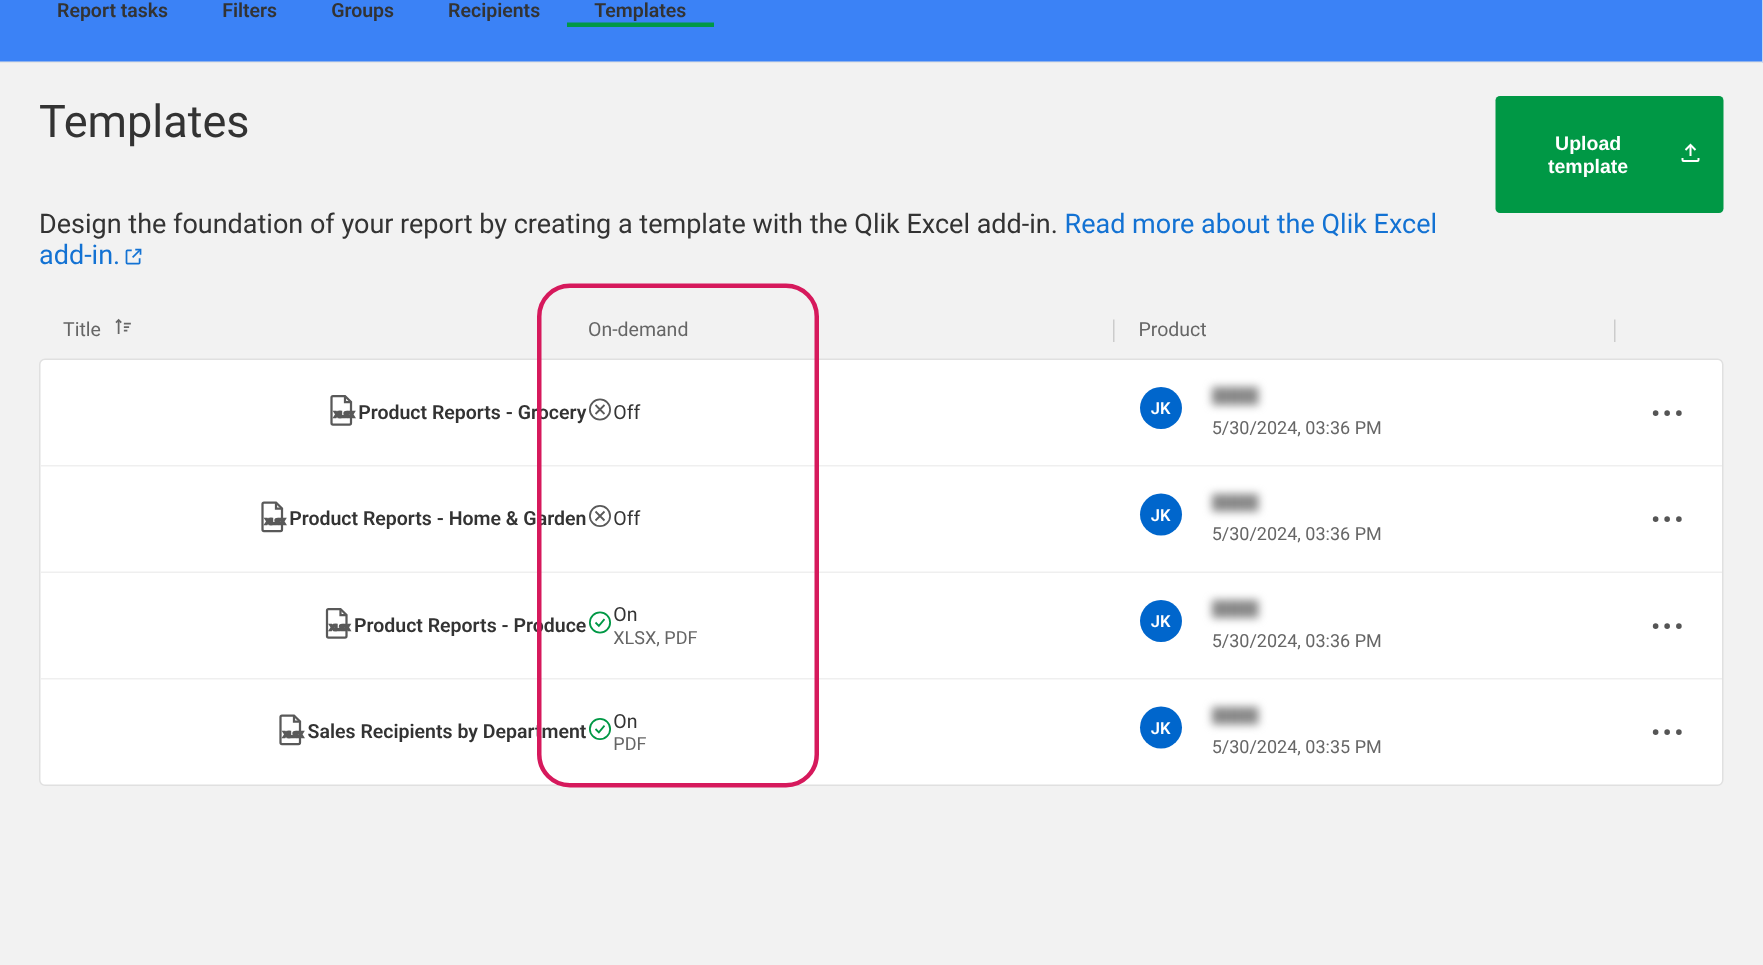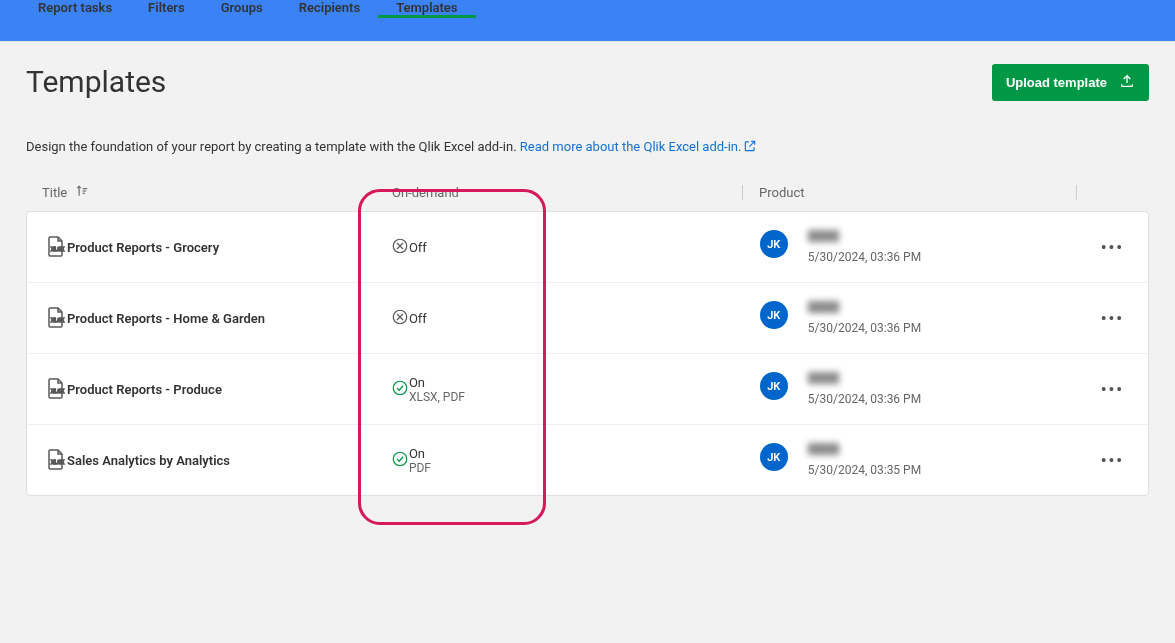--- a/index.html
+++ b/index.html
@@ -41,33 +41,33 @@
     justify-content: space-between;
     align-items: flex-start;
   }
   .page-title {
     font-size: 30px;
     font-weight: 400;
     color: #333;
     margin-bottom: 10px;
   }
   .page-desc {
-    font-size: 13px;
+    font-size: 18px;
     color: #333;
     margin-bottom: 18px;
     margin-top: 40px;
   }
   .page-desc a { color: #1372d3; text-decoration: none; cursor: pointer; }
   .ext-icon { display:inline-block; vertical-align: -2px; margin-left: 2px; }
   .upload-btn {
     background: #009845;
     color: #fff;
     border: none;
     border-radius: 3px;
-    padding: 9px 14px;
+    padding: 24px 14px;
     font-size: 13px;
     font-weight: 600;
     cursor: pointer;
     display: flex;
     align-items: center;
     gap: 12px;
   }
   .table-head {
     display: flex;
     padding: 10px 16px;
@@ -97,20 +97,21 @@
     position: relative;
   }
   .row:last-child { border-bottom: none; }
   .cell-title {
     width: 350px;
     display:flex;
     align-items:center;
     font-size: 13px;
     font-weight: 600;
     color: #333;
+    justify-content: flex-end;
   }
   .cell-ondemand {
     width: 350px;
     display:flex;
     align-items:center;
     font-size: 13px;
     color: #333;
   }
   .cell-ondemand .sub { font-size:12px; color:#666; }
   .cell-updated {
@@ -277,21 +278,21 @@
         </div>
         <div class="more-btn">•••</div>
       </div>
       <div class="row">
         <div class="cell-title">
           <span><svg width="24" height="24" viewBox="0 0 24 24" fill="none" stroke="#595959" stroke-width="1.5">
               <path d="M7 3h8l4 4v14a1 1 0 0 1-1 1H7a1 1 0 0 1-1-1V4a1 1 0 0 1 1-1z"></path>
               <path d="M15 3v4h4"></path>
               <text x="8" y="17" font-size="5" fill="#b30059" font-family="Arial" font-weight="bold">XLSX</text>
             </svg></span>
-          <span>Sales Analytics by Analytics</span>
+          <span>Sales Recipients by Department</span>
         </div>
         <div class="cell-ondemand">
           <span><svg width="18" height="18" viewBox="0 0 24 24" fill="none" stroke="#009845" stroke-width="1.6">
               <circle cx="12" cy="12" r="9"></circle>
               <path d="M8 12l3 3 5-6"></path>
             </svg></span>
           <div>
             <div>On</div>
             <div class="sub">PDF</div>
           </div>

